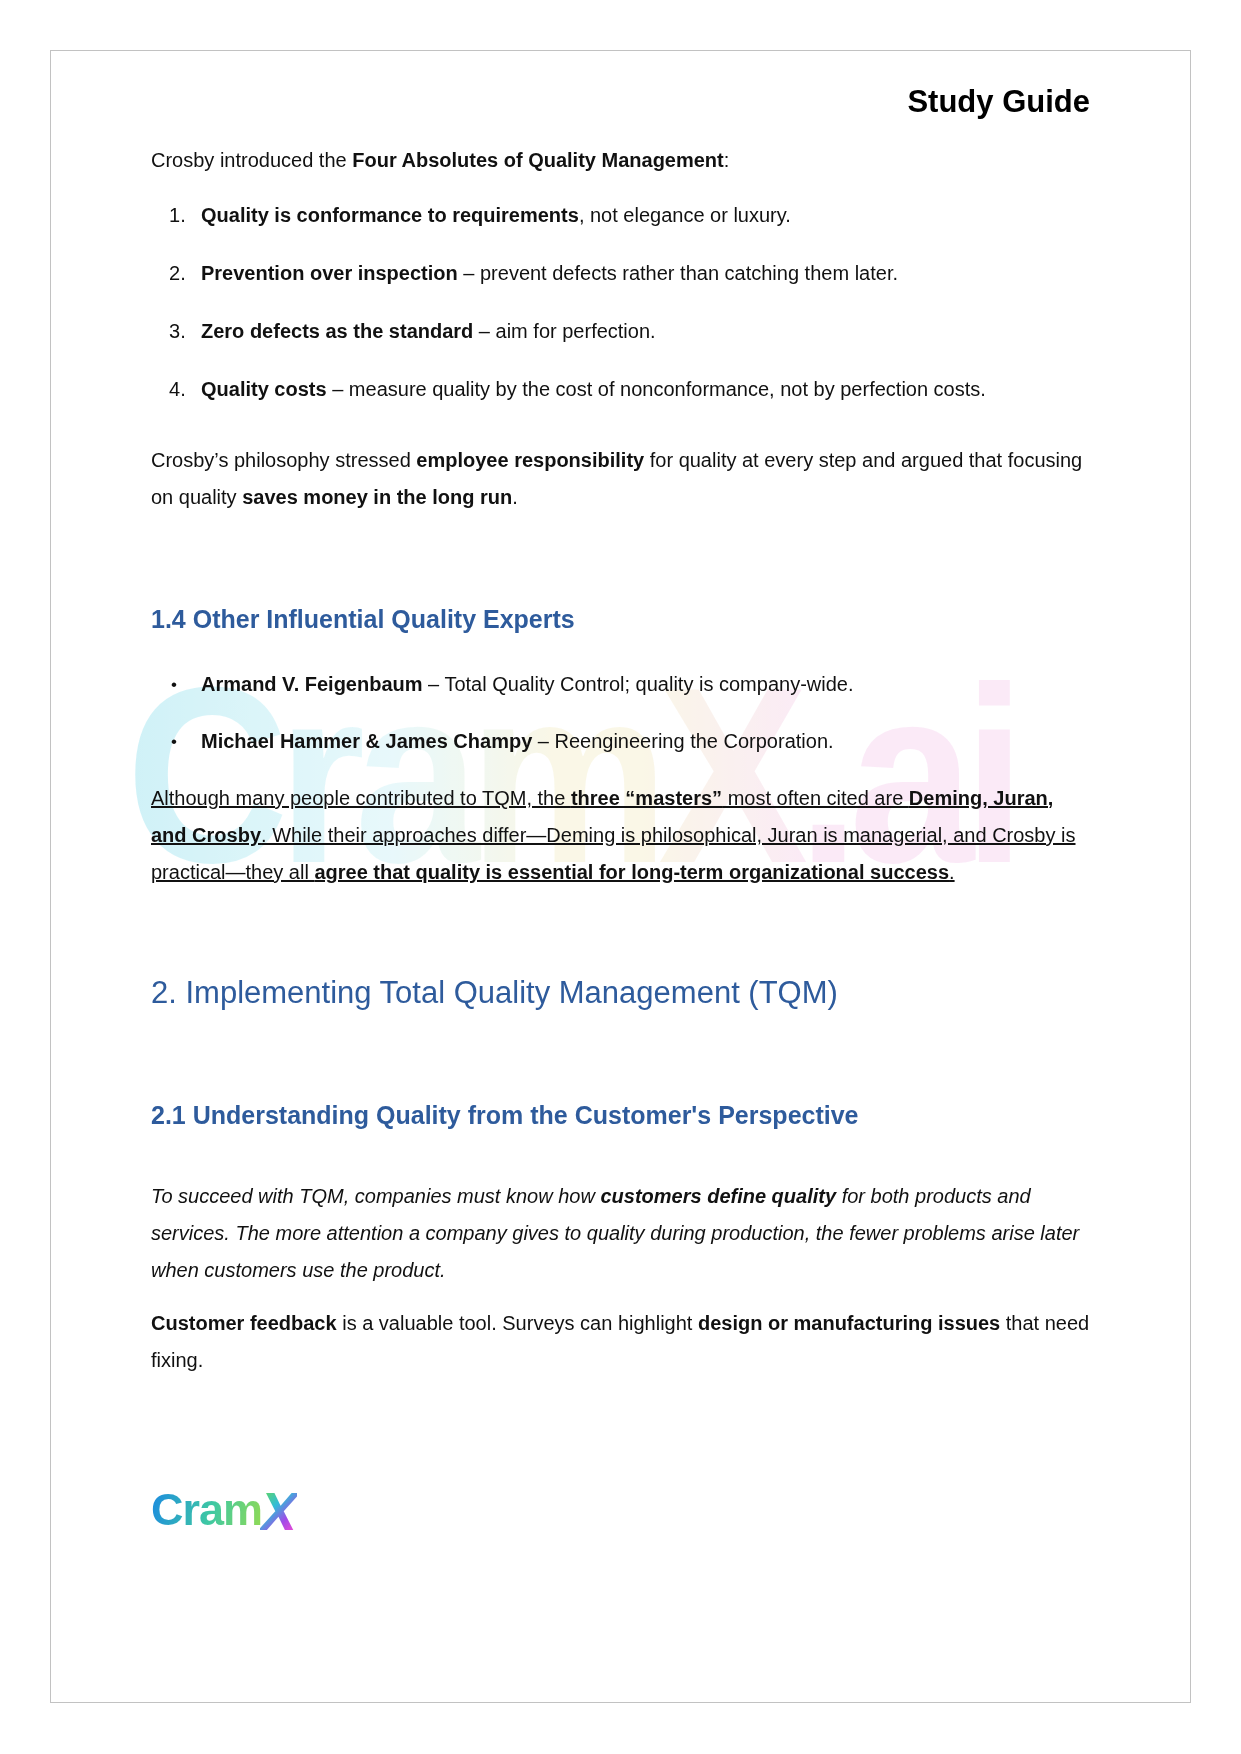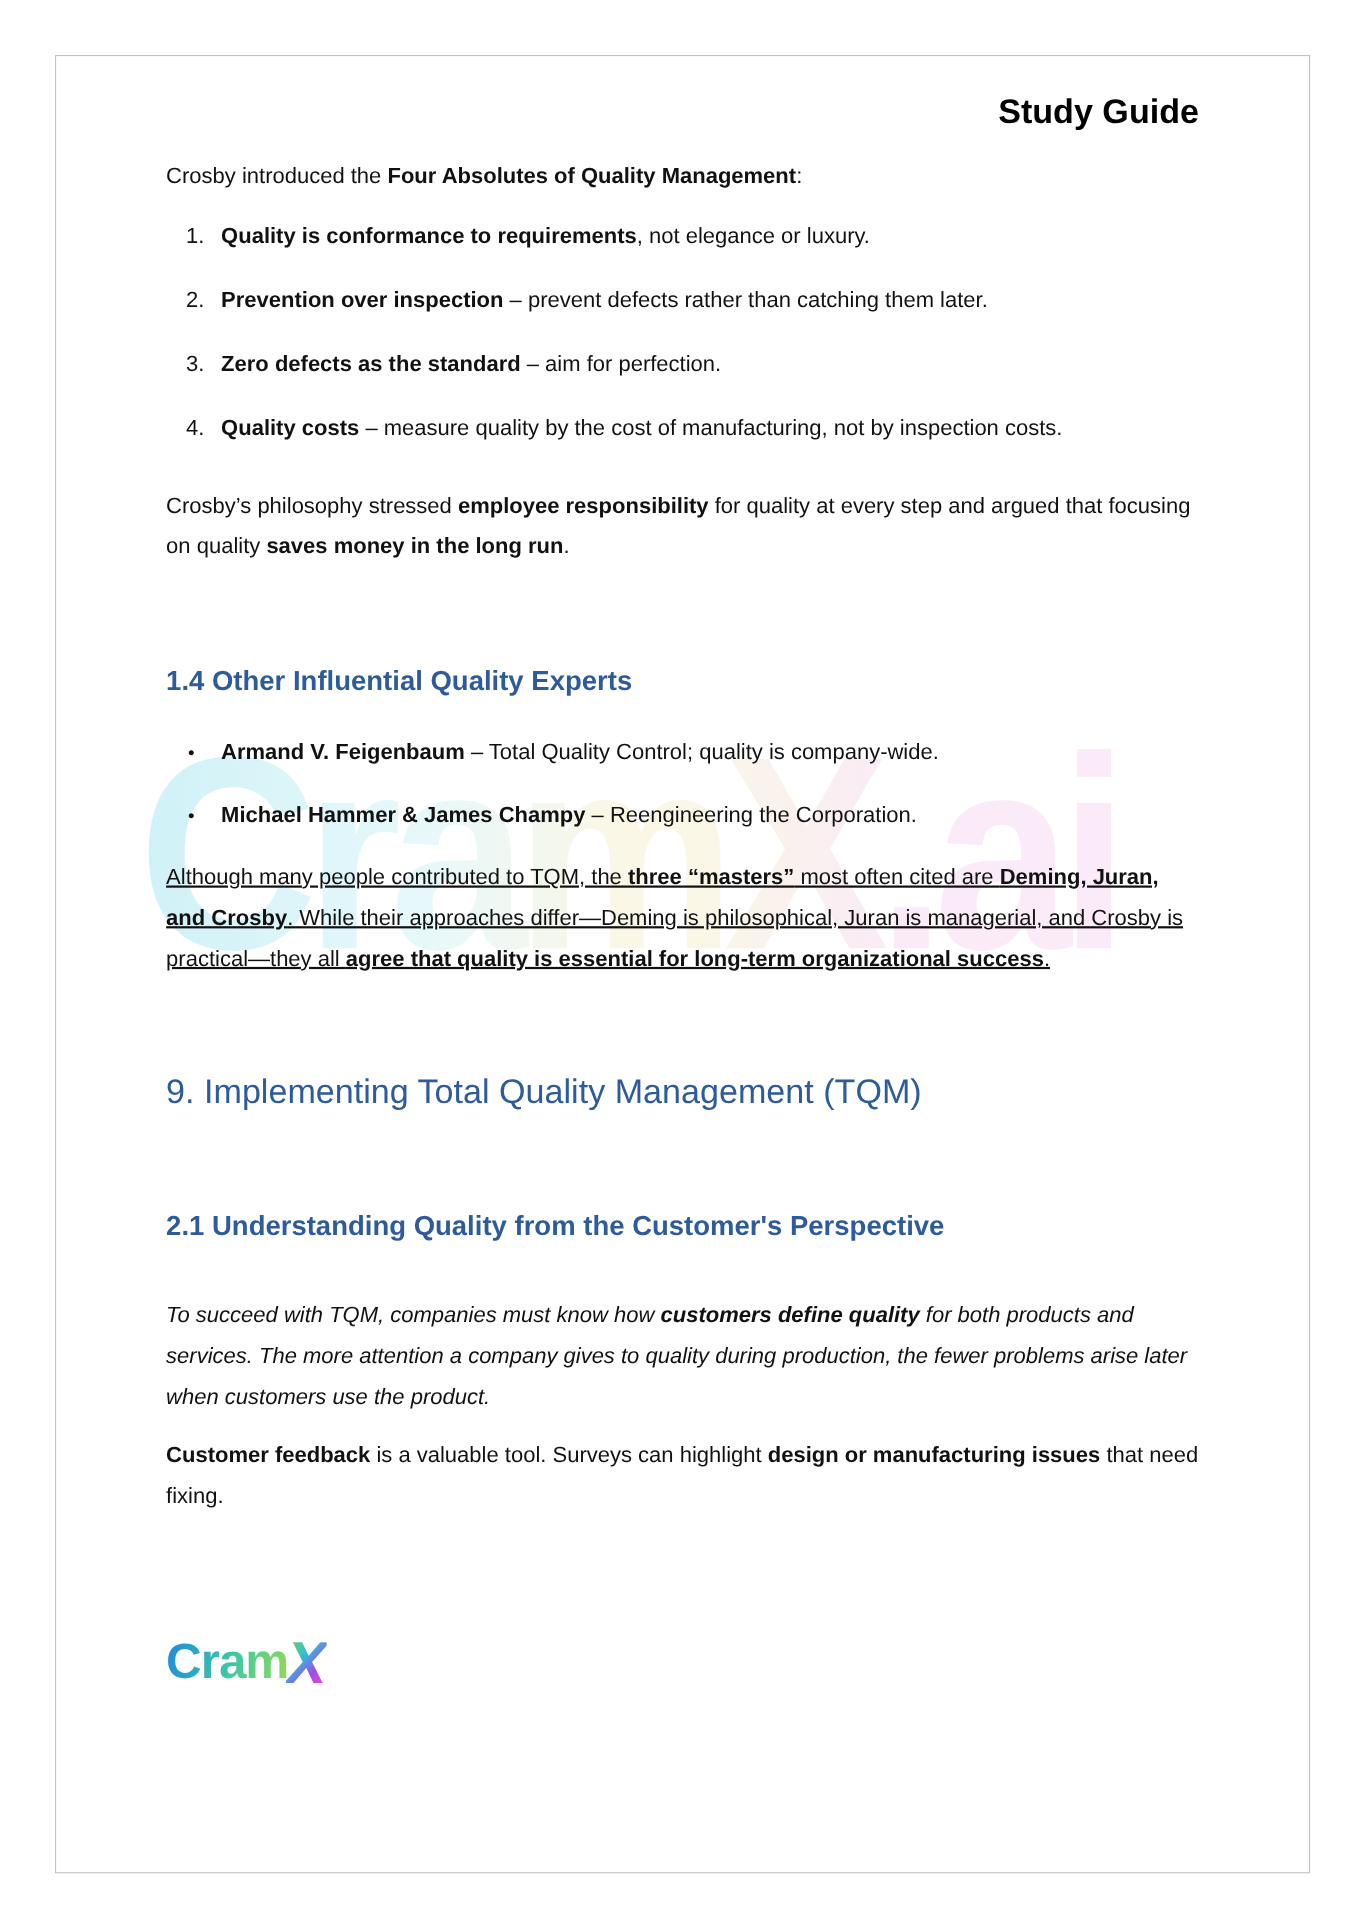--- a/index.html
+++ b/index.html
@@ -150,35 +150,35 @@
   <div class="content">
 
     <div class="doc-title">Study Guide</div>
 
     <p class="intro"><span>Crosby introduced the </span><span class="b">Four Absolutes of Quality Management</span><span>:</span></p>
 
     <ol class="num-list">
       <li class="li"><span class="b">Quality is conformance to requirements</span><span>, not elegance or luxury.</span></li>
       <li class="li"><span class="b">Prevention over inspection</span><span> – prevent defects rather than catching them later.</span></li>
       <li class="li"><span class="b">Zero defects as the standard</span><span> – aim for perfection.</span></li>
-      <li class="li"><span class="b">Quality costs</span><span> – measure quality by the cost of manufacturing, not by inspection costs.</span></li>
+      <li class="li"><span class="b">Quality costs</span><span> – measure quality by the cost of nonconformance, not by perfection costs.</span></li>
     </ol>
 
     <p class="para-crosby"><span>Crosby’s philosophy stressed </span><span class="b">employee responsibility</span><span> for quality at every step and argued that focusing on quality </span><span class="b">saves money in the long run</span><span>.</span></p>
 
     <h2 class="h-sub">1.4 Other Influential Quality Experts</h2>
 
     <ul class="bullet-list">
       <li class="li"><span class="b">Armand V. Feigenbaum</span><span> – Total Quality Control; quality is company-wide.</span></li>
       <li class="li"><span class="b">Michael Hammer &amp; James Champy</span><span> – Reengineering the Corporation.</span></li>
     </ul>
 
     <p class="para-masters"><span>Although many people contributed to TQM, the </span><span class="b">three “masters”</span><span> most often cited are </span><span class="b">Deming, Juran, and Crosby</span><span>. While their approaches differ—Deming is philosophical, Juran is managerial, and Crosby is practical—they all </span><span class="b">agree that quality is essential for long-term organizational success</span><span>.</span></p>
 
-    <h1 class="h-main">9. Implementing Total Quality Management (TQM)</h1>
+    <h1 class="h-main">2. Implementing Total Quality Management (TQM)</h1>
 
 
     <h2 class="h-sub h-sub2">2.1 Understanding Quality from the Customer's Perspective</h2>
 
     <p class="para-customer"><span>To succeed with TQM, companies must know how </span><span class="b">customers define quality</span><span> for both products and services. The more attention a company gives to quality during production, the fewer problems arise later when customers use the product.</span></p>
 
     <p class="para-feedback"><span class="b">Customer feedback</span><span> is a valuable tool. Surveys can highlight </span><span class="b">design or manufacturing issues</span><span> that need fixing.</span></p>
 
     <div class="footer-logo">
       <span class="logo-cram">Cram</span><span class="logo-x">X</span>

